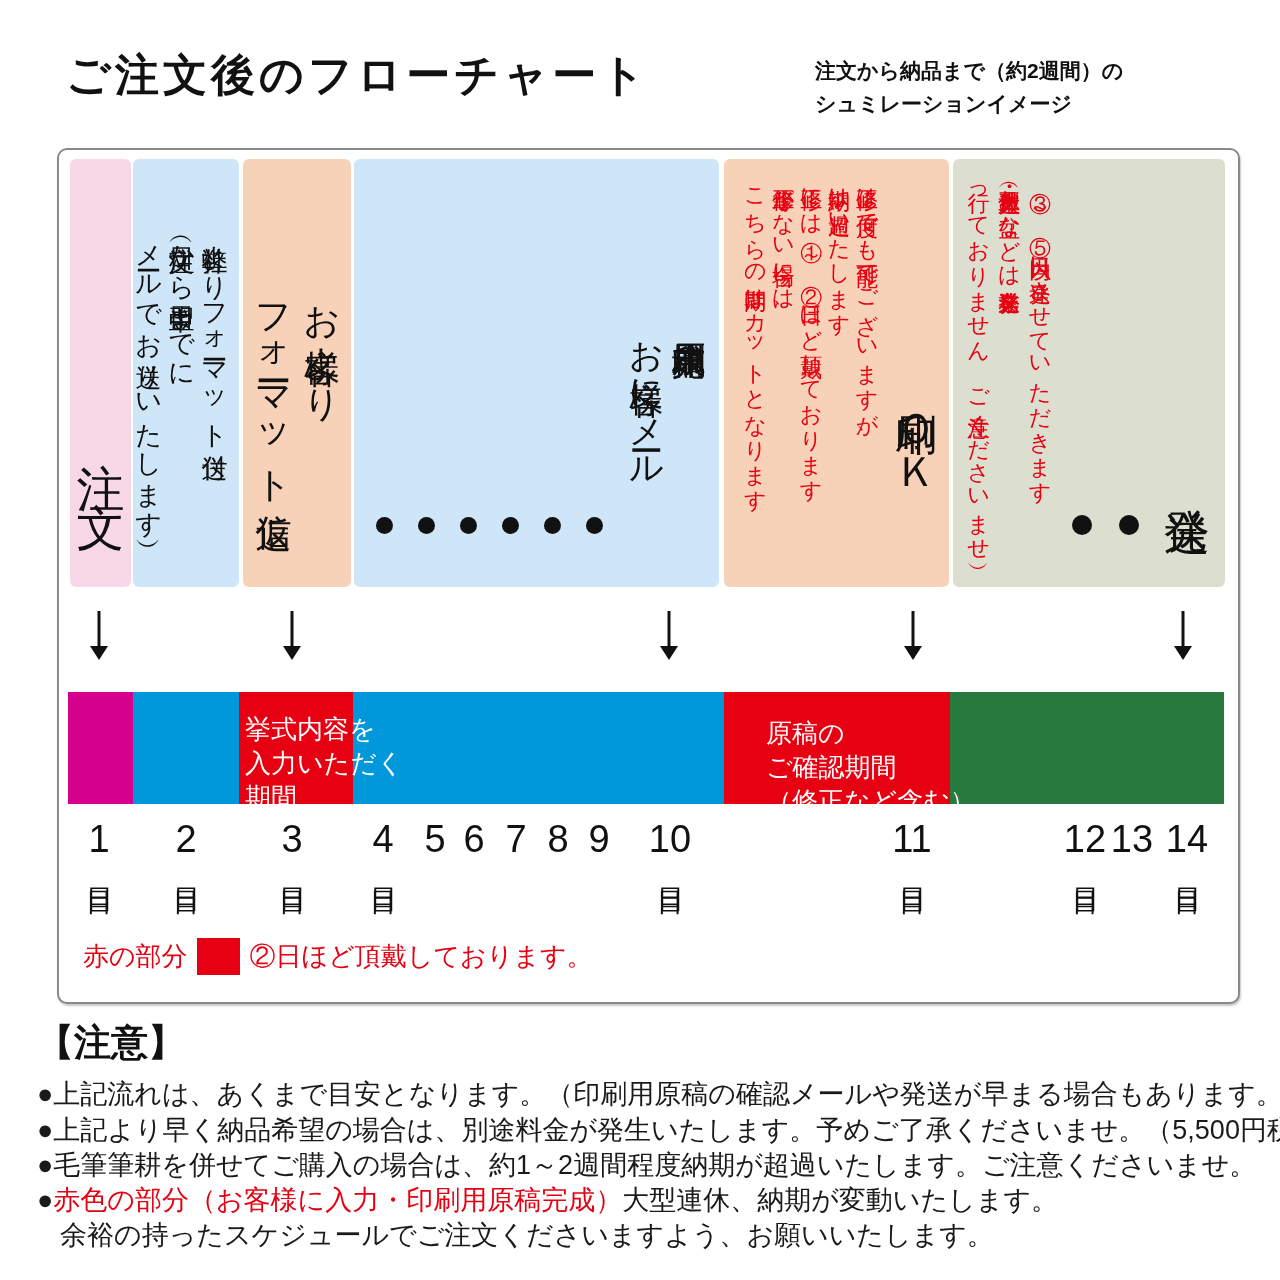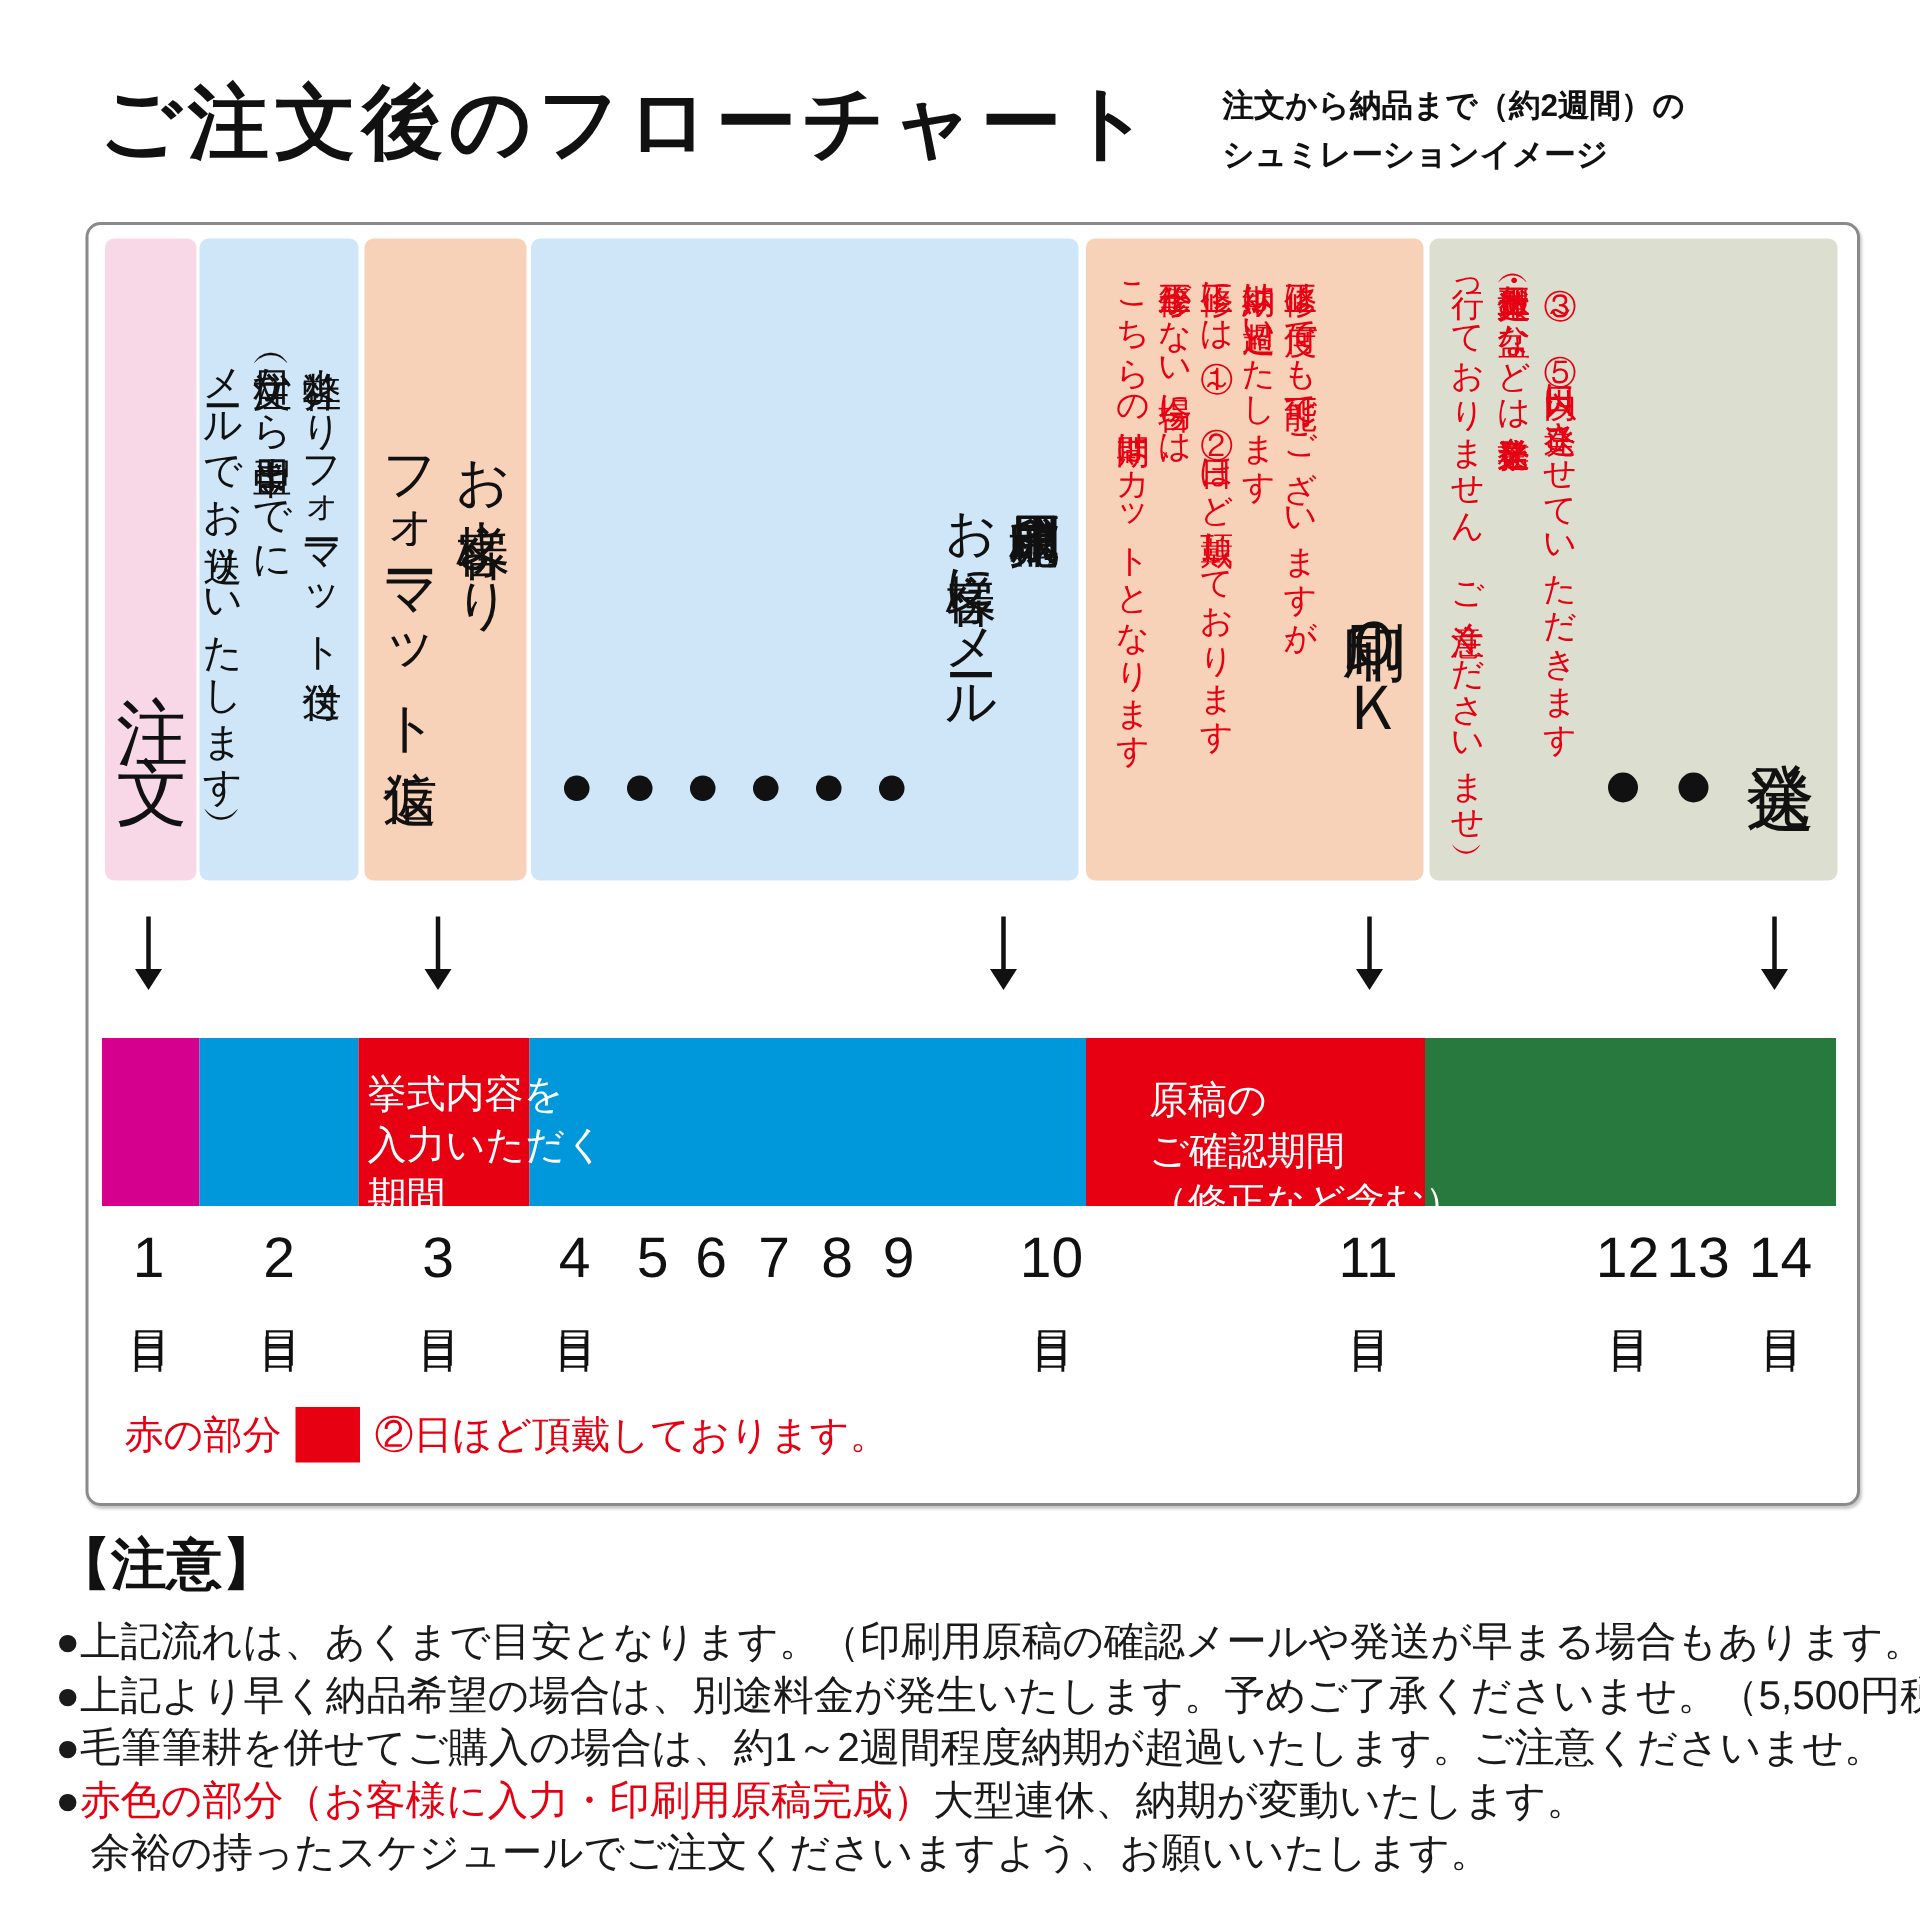--- a/index.html
+++ b/index.html
@@ -2,21 +2,21 @@
 <html><head>
 <meta charset="utf-8">
 <style>
   html,body { margin:0; padding:0; background:#ffffff; }
   .page {
     position:relative; width:1280px; height:1280px; background:#ffffff;
     font-family:"Liberation Sans", sans-serif; color:#1a1a1a; overflow:hidden;
   }
   
   .title {
-    position:absolute; left:66px; top:46px; font-size:54px; font-weight:800;
+    position:absolute; left:66px; top:46px; font-size:44px; font-weight:800;
     letter-spacing:4px; color:#111; white-space:nowrap;
   }
   .subtitle {
     position:absolute; left:815px; top:54px; font-size:21px; line-height:33px;
     font-weight:600; color:#111; white-space:nowrap;
   }
   
   .panel {
     position:absolute; left:57px; top:148px; width:1179px; height:852px;
     border:2px solid #8a8a8a; border-radius:10px; background:#fff;
@@ -188,21 +188,21 @@
         <span class="suffix"></span>
       </div>
     <div class="day" style="left:499px;">
         <span class="num">8</span>
         <span class="suffix"></span>
       </div>
     <div class="day" style="left:540px;">
         <span class="num">9</span>
         <span class="suffix"></span>
       </div>
-    <div class="day" style="left:642px;">
+    <div class="day" style="left:611px;">
         <span class="num">10</span>
         <span class="suffix">日目</span>
       </div>
     <div class="day" style="left:853px;">
         <span class="num">11</span>
         <span class="suffix">日目</span>
       </div>
     <div class="day" style="left:1026px;">
         <span class="num">12</span>
         <span class="suffix">日目</span>

